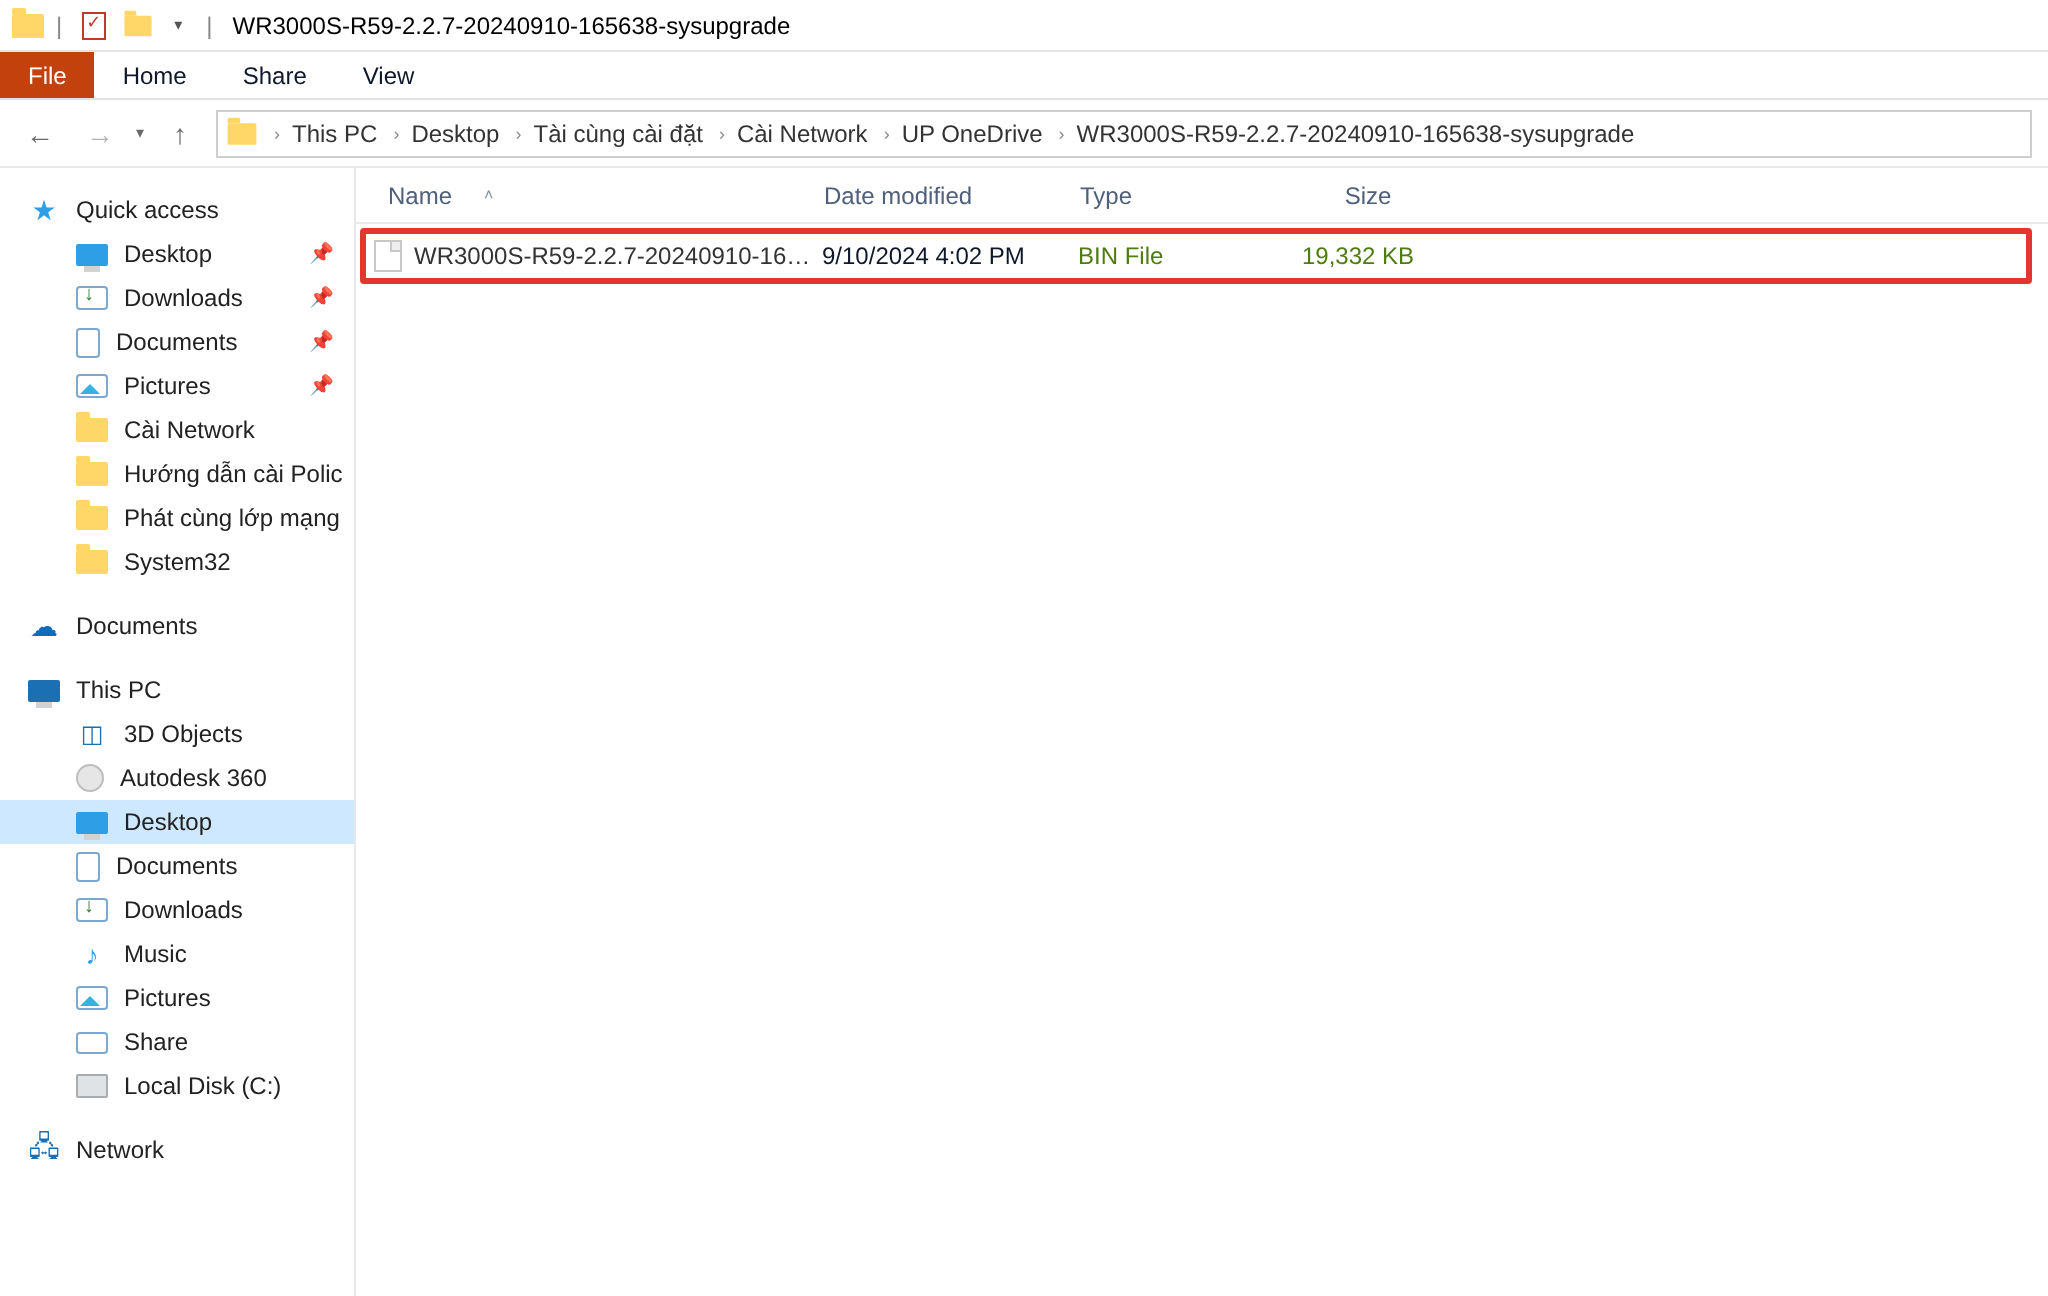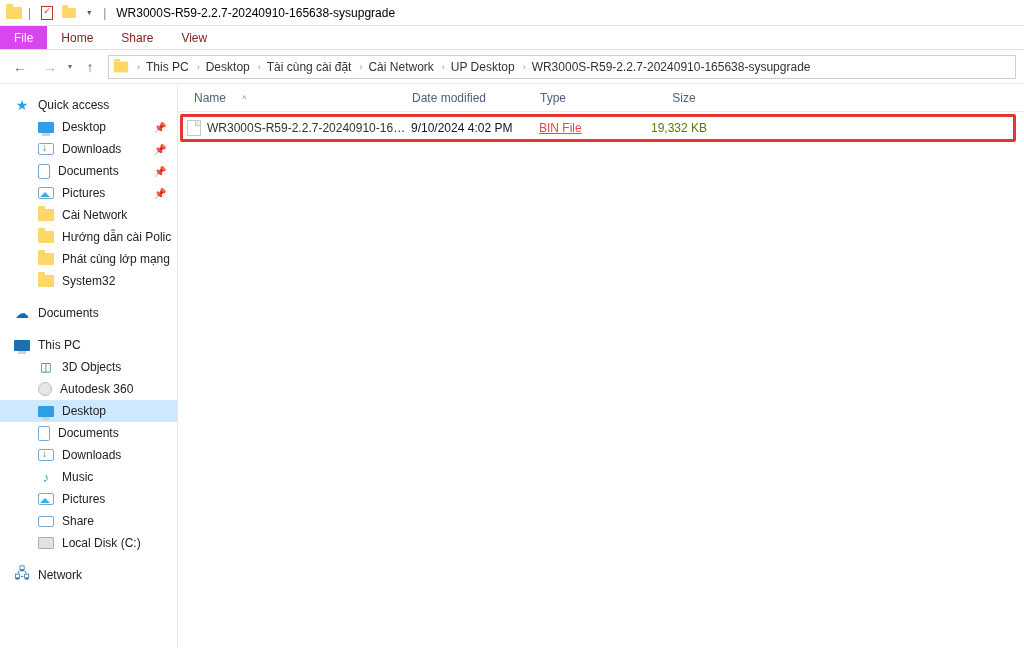--- a/index.html
+++ b/index.html
@@ -12,22 +12,22 @@
   .folder-icon::before { content: ""; position: absolute; top: -3px; left: 0; width: 7px; height: 3px; background: #ffd768; border-radius: 1px 1px 0 0; }
   .qat-sep { color: #888; padding: 0 4px; }
   .qat-btn { width: 20px; height: 20px; display: flex; align-items: center; justify-content: center; }
   .icon-doc { width: 12px; height: 14px; border: 1px solid #c0392b; position: relative; }
   .icon-doc::after { content: "✓"; color: #c0392b; position: absolute; font-size: 9px; top: -1px; left: 1px; }
   .qat-chevron { font-size: 8px; color: #555; padding: 0 6px; }
   .titlebar .title { padding-left: 6px; font-size: 12px; color: #000; }
 
   
   .ribbon { height: 24px; display: flex; align-items: stretch; border-bottom: 1px solid #e1e1e1; background: #fff; }
-  .ribbon .file-tab { background: #d946ef; color: #fff; padding: 0 14px; display: flex; align-items: center; font-size: 12px; }
-  .ribbon .tab { padding: 0 14px; display: flex; align-items: center; color: #7f1d1d; font-size: 12px; }
+  .ribbon .file-tab { background: #c2410c; color: #fff; padding: 0 14px; display: flex; align-items: center; font-size: 12px; }
+  .ribbon .tab { padding: 0 14px; display: flex; align-items: center; color: #0f172a; font-size: 12px; }
 
   
   .addr-row { height: 34px; display: flex; align-items: center; padding: 0 8px; gap: 6px; border-bottom: 1px solid #e9e9e9; }
   .nav-btn { width: 24px; height: 24px; display: flex; align-items: center; justify-content: center; color: #6a6a6a; font-size: 14px; }
   .nav-btn.disabled { opacity: .5; }
   .addr-chevron { font-size: 8px; color: #6a6a6a; }
   .addr-box { flex: 1; height: 24px; border: 1px solid #cfcfcf; display: flex; align-items: center; padding: 0 4px; gap: 2px; overflow: hidden; }
   .crumb { display: flex; align-items: center; color: #333; font-size: 12px; white-space: nowrap; }
   .crumb .sep { color: #888; font-size: 9px; padding: 0 6px; }
 
@@ -71,21 +71,21 @@
   .col.type { width: 112px; }
   .col.size { width: 88px; text-align: center; padding-right: 16px; }
   .sort-caret { font-size: 8px; color: #7a8aa3; }
 
   .file-row-wrap { margin: 2px 8px 0 2px; border: 3px solid #e3362e; border-radius: 2px; }
   .file-row { height: 22px; display: flex; align-items: center; font-size: 12px; color: #333; padding-left: 4px; }
   .file-row .file-ico { width: 14px; height: 16px; border: 1px solid #c8c8c8; background: #fff; margin-right: 6px; position: relative; }
   .file-row .file-ico::after { content: ""; position: absolute; top: 0; right: 0; width: 4px; height: 4px; background: #eee; border-left: 1px solid #c8c8c8; border-bottom: 1px solid #c8c8c8; }
   .file-row .name-cell { width: 204px; white-space: nowrap; overflow: hidden; text-overflow: ellipsis; }
   .file-row .date-cell { width: 128px; color: #0f172a; }
-  .file-row .type-cell { width: 112px; color: #ef4444; text-decoration: underline; }
+  .file-row .type-cell { width: 112px; color: #4d7c0f; }
   .file-row .size-cell { width: 88px; text-align: left; padding-right: 16px; color: #4d7c0f; }
 </style>
 </head>
 <body>
 
 <div class="titlebar">
   <div class="qat">
     <span class="folder-icon"></span>
     <span class="qat-sep">|</span>
     <span class="qat-btn">
@@ -125,21 +125,21 @@
     <span class="crumb">
         <span class="sep">›</span>
         <span>Tài cùng cài đặt</span>
       </span>
     <span class="crumb">
         <span class="sep">›</span>
         <span>Cài Network</span>
       </span>
     <span class="crumb">
         <span class="sep">›</span>
-        <span>UP Desktop</span>
+        <span>UP OneDrive</span>
       </span>
     <span class="crumb">
         <span class="sep">›</span>
         <span>WR3000S-R59-2.2.7-20240910-165638-sysupgrade</span>
       </span>
   </div>
 </div>
 
 <div class="main">
 

